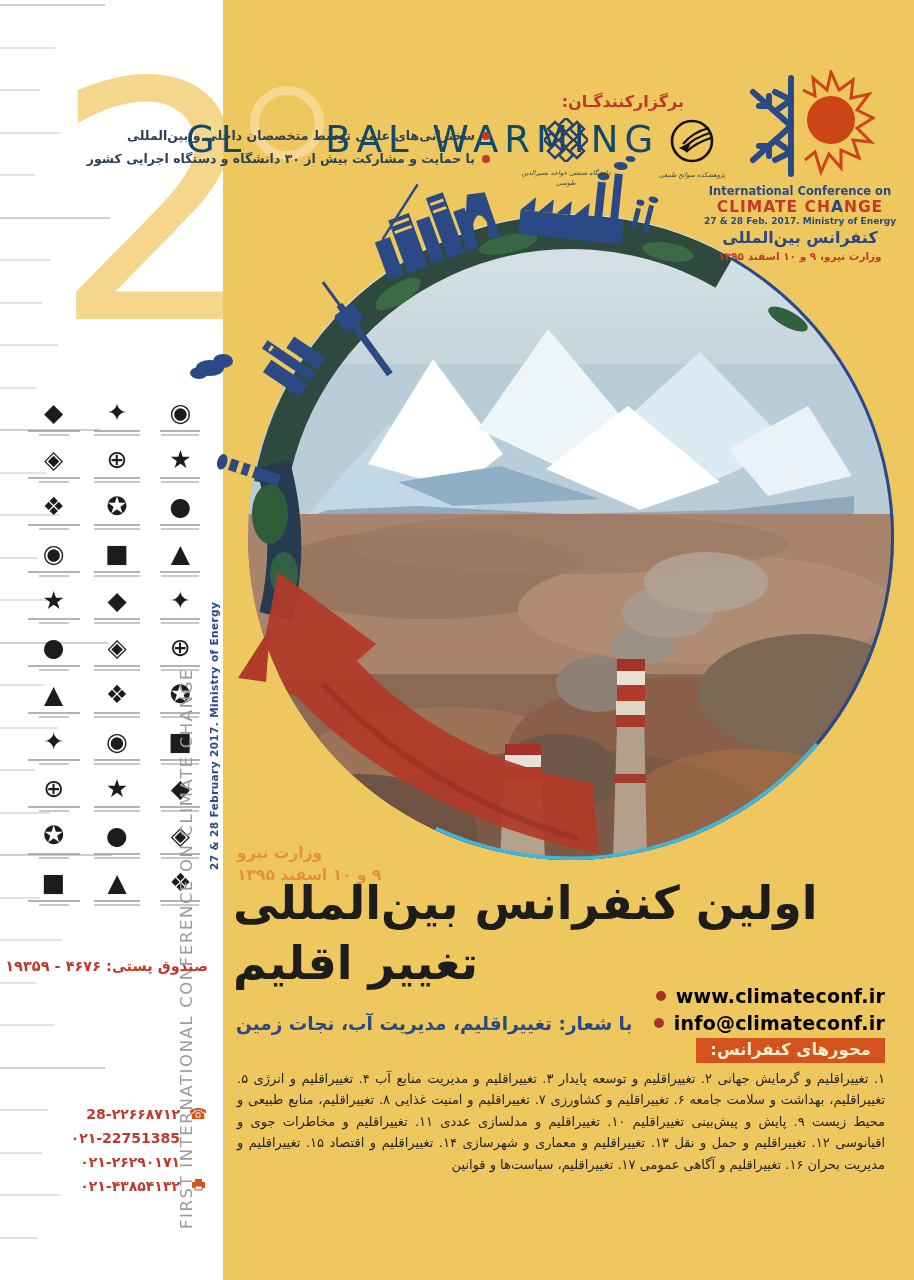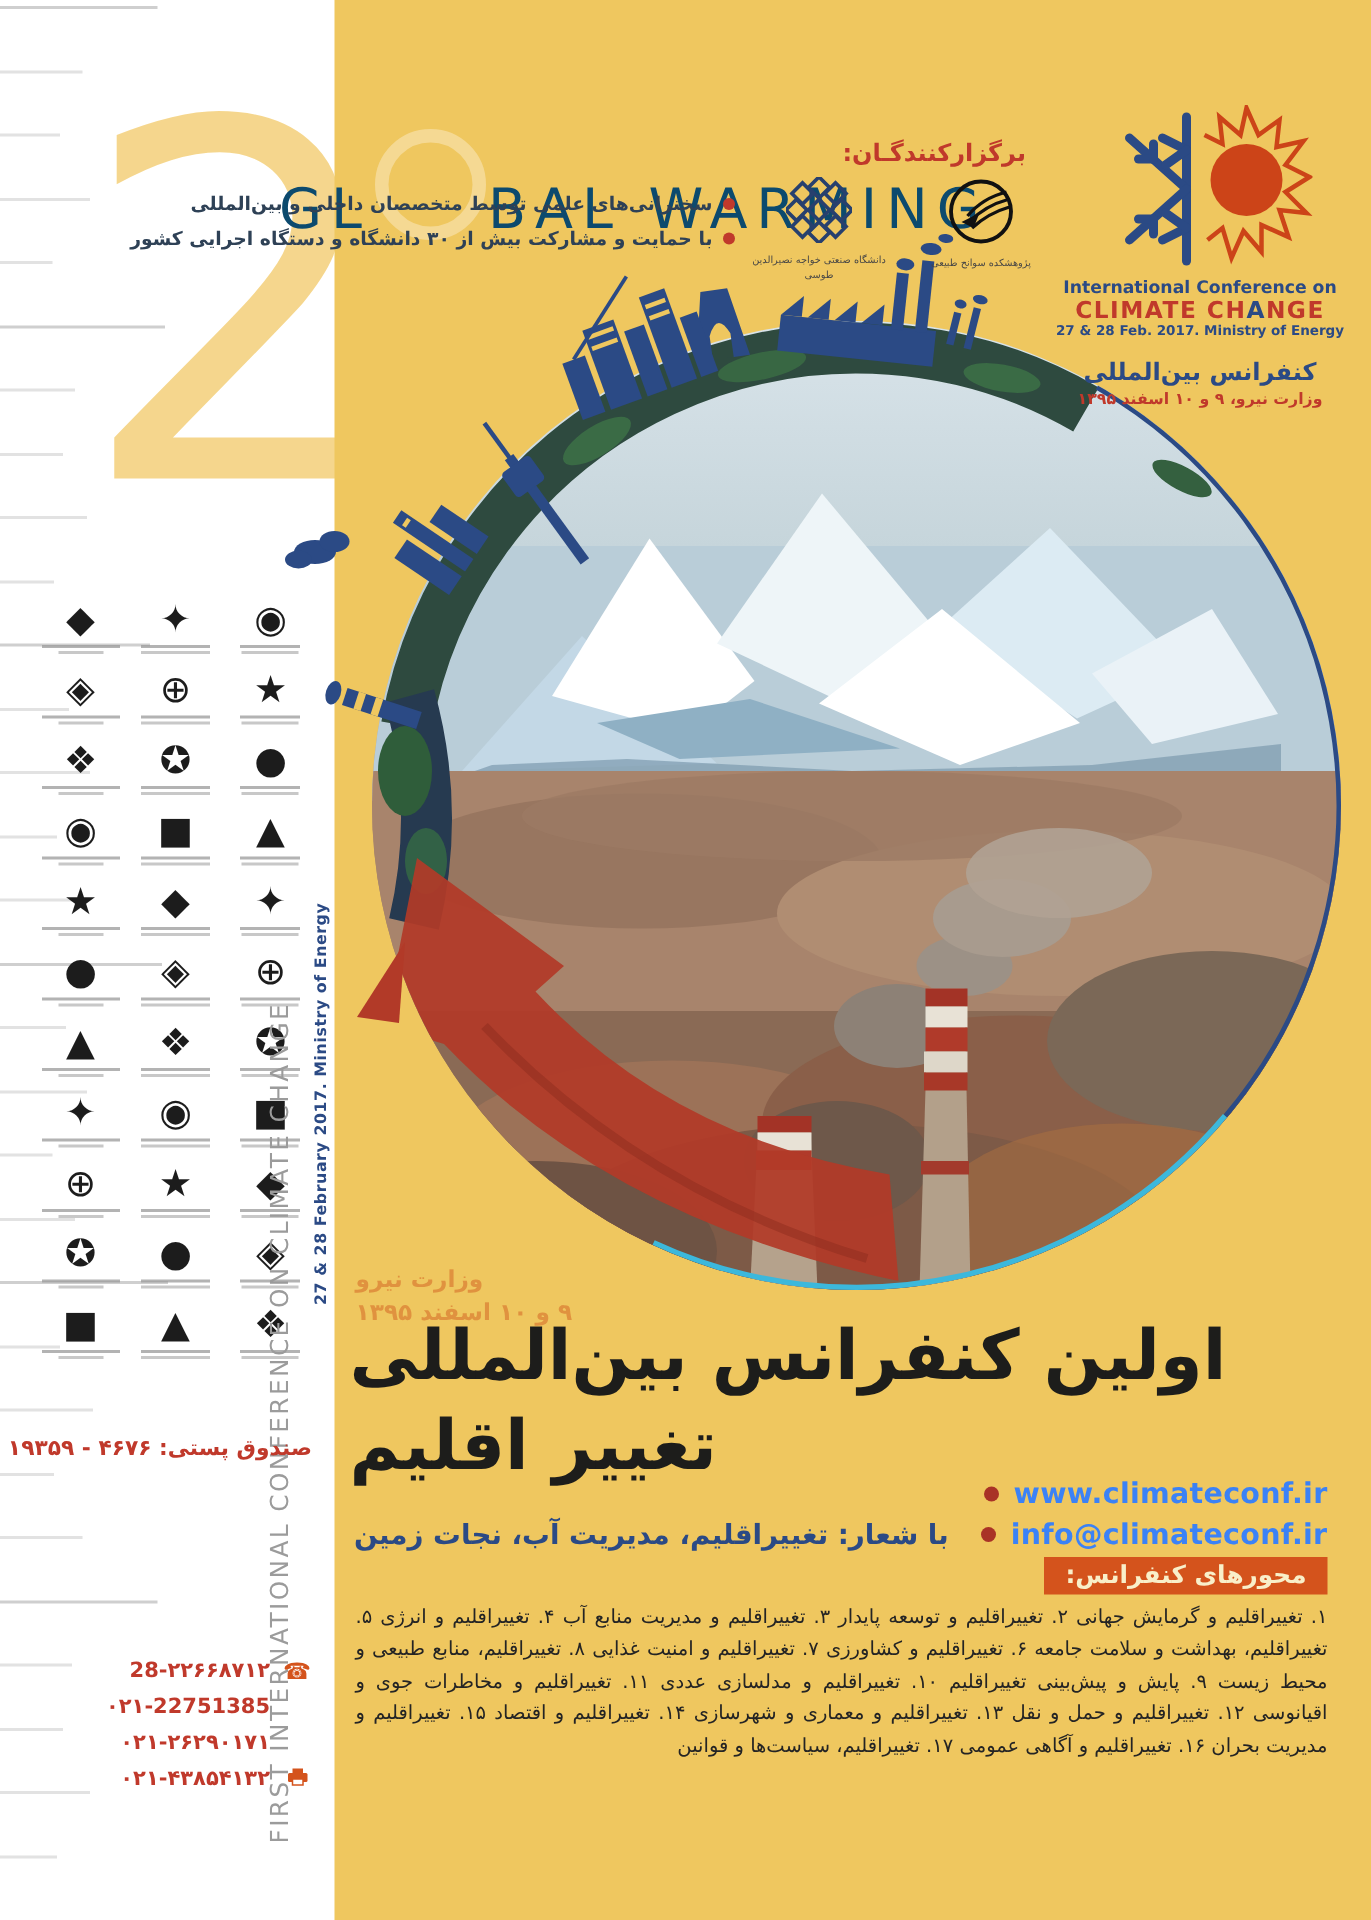--- a/index.html
+++ b/index.html
@@ -40,49 +40,49 @@
   #gw .ring{display:inline-block;width:56px;height:56px;border:9px solid #f5d993;border-radius:50%;
             vertical-align:-8px;margin:0 1px 0 3px;background:transparent;}
   
   #intro{position:absolute;left:240px;top:124px;width:250px;direction:rtl;}
   .blt{display:flex;align-items:center;gap:7px;height:23px;}
   .blt .dot{width:8px;height:8px;border-radius:50%;background:#c0392b;flex:0 0 8px;}
   .blt .btxt{font-size:12.5px;font-weight:bold;color:#2e4156;white-space:nowrap;}
   
   #org-title{position:absolute;left:534px;top:92px;width:150px;direction:rtl;text-align:right;
              font-size:16px;font-weight:bold;color:#c0392b;white-space:nowrap;}
-  #org-row{position:absolute;left:500px;top:118px;display:flex;gap:16px;align-items:flex-start;}
+  #org-row{position:absolute;left:520px;top:118px;display:flex;gap:34px;align-items:flex-start;font-style:italic;}
   .org-item{width:92px;text-align:center;}
   .org-cap{font-size:6.5px;color:#454545;margin-top:3px;line-height:1.5;direction:rtl;}
   
   #conf{position:absolute;left:700px;top:70px;width:200px;text-align:center;}
   #conf .l1{font-size:11.5px;color:#2b4a85;font-weight:bold;margin-top:2px;}
   #conf .l2{font-size:15.5px;font-weight:bold;color:#c0392b;letter-spacing:1px;}
   #conf .l2 .navyA{color:#2b4a85;}
   #conf .l3{font-size:9px;color:#2b4a85;font-weight:bold;}
-  #conf .f1{font-size:16px;font-weight:bold;color:#2b4a85;margin-top:12px;direction:rtl;}
+  #conf .f1{font-size:16px;font-weight:bold;color:#2b4a85;margin-top:2px;direction:rtl;}
   #conf .f2{font-size:30px;font-weight:bold;color:#2b4a85;line-height:1.1;direction:rtl;}
   #conf .f3{font-size:10.5px;font-weight:bold;color:#c0392b;margin-top:3px;direction:rtl;}
   
   #circle{position:absolute;left:248px;top:214px;width:646px;height:646px;border-radius:50%;
           overflow:hidden;background:linear-gradient(180deg,#d9e4ea 0%,#c2d2d8 28%,#a8886d 52%,#9b7a5e 74%,#8f6a52 100%);}
   #circle svg{position:absolute;left:0;top:0;}
   #skyline{position:absolute;left:170px;top:140px;width:580px;height:580px;pointer-events:none;}
   #barb{position:absolute;left:236px;top:628px;width:40px;height:56px;pointer-events:none;}
   
   #ministry{position:absolute;left:237px;top:843px;direction:rtl;text-align:left;
             color:#e0923f;font-weight:bold;font-size:15.5px;line-height:1.4;white-space:nowrap;}
   #title{position:absolute;left:233px;top:874px;direction:rtl;text-align:left;color:#1d1d1b;
          font-weight:bold;font-size:46px;line-height:1.3;white-space:nowrap;}
   #slogan{position:absolute;left:236px;top:1013px;direction:rtl;font-size:18.5px;font-weight:bold;
           color:#2b4a85;white-space:nowrap;}
   
   .linkrow{position:absolute;right:29px;display:flex;align-items:center;justify-content:flex-end;gap:10px;}
   .linkrow .ldot{width:10px;height:10px;border-radius:50%;background:#a93226;}
-  .linkrow a{font-size:19px;font-weight:bold;color:#3b82f6;text-decoration:none;letter-spacing:.2px;}
+  .linkrow a{font-size:19px;font-weight:bold;color:#000000;text-decoration:none;letter-spacing:.2px;}
   #lrow1{top:985px;} #lrow2{top:1012px;}
   #topics-hdr{position:absolute;right:29px;top:1038px;background:#d4531c;color:#f9efc9;
               font-size:16.5px;font-weight:bold;padding:2px 14px 4px;direction:rtl;}
   #topics{position:absolute;left:237px;right:29px;top:1068px;direction:rtl;text-align:justify;
           font-size:13px;color:#242424;line-height:1.65;}
 </style>
 </head>
 <body>
 
 <div id="poster">

